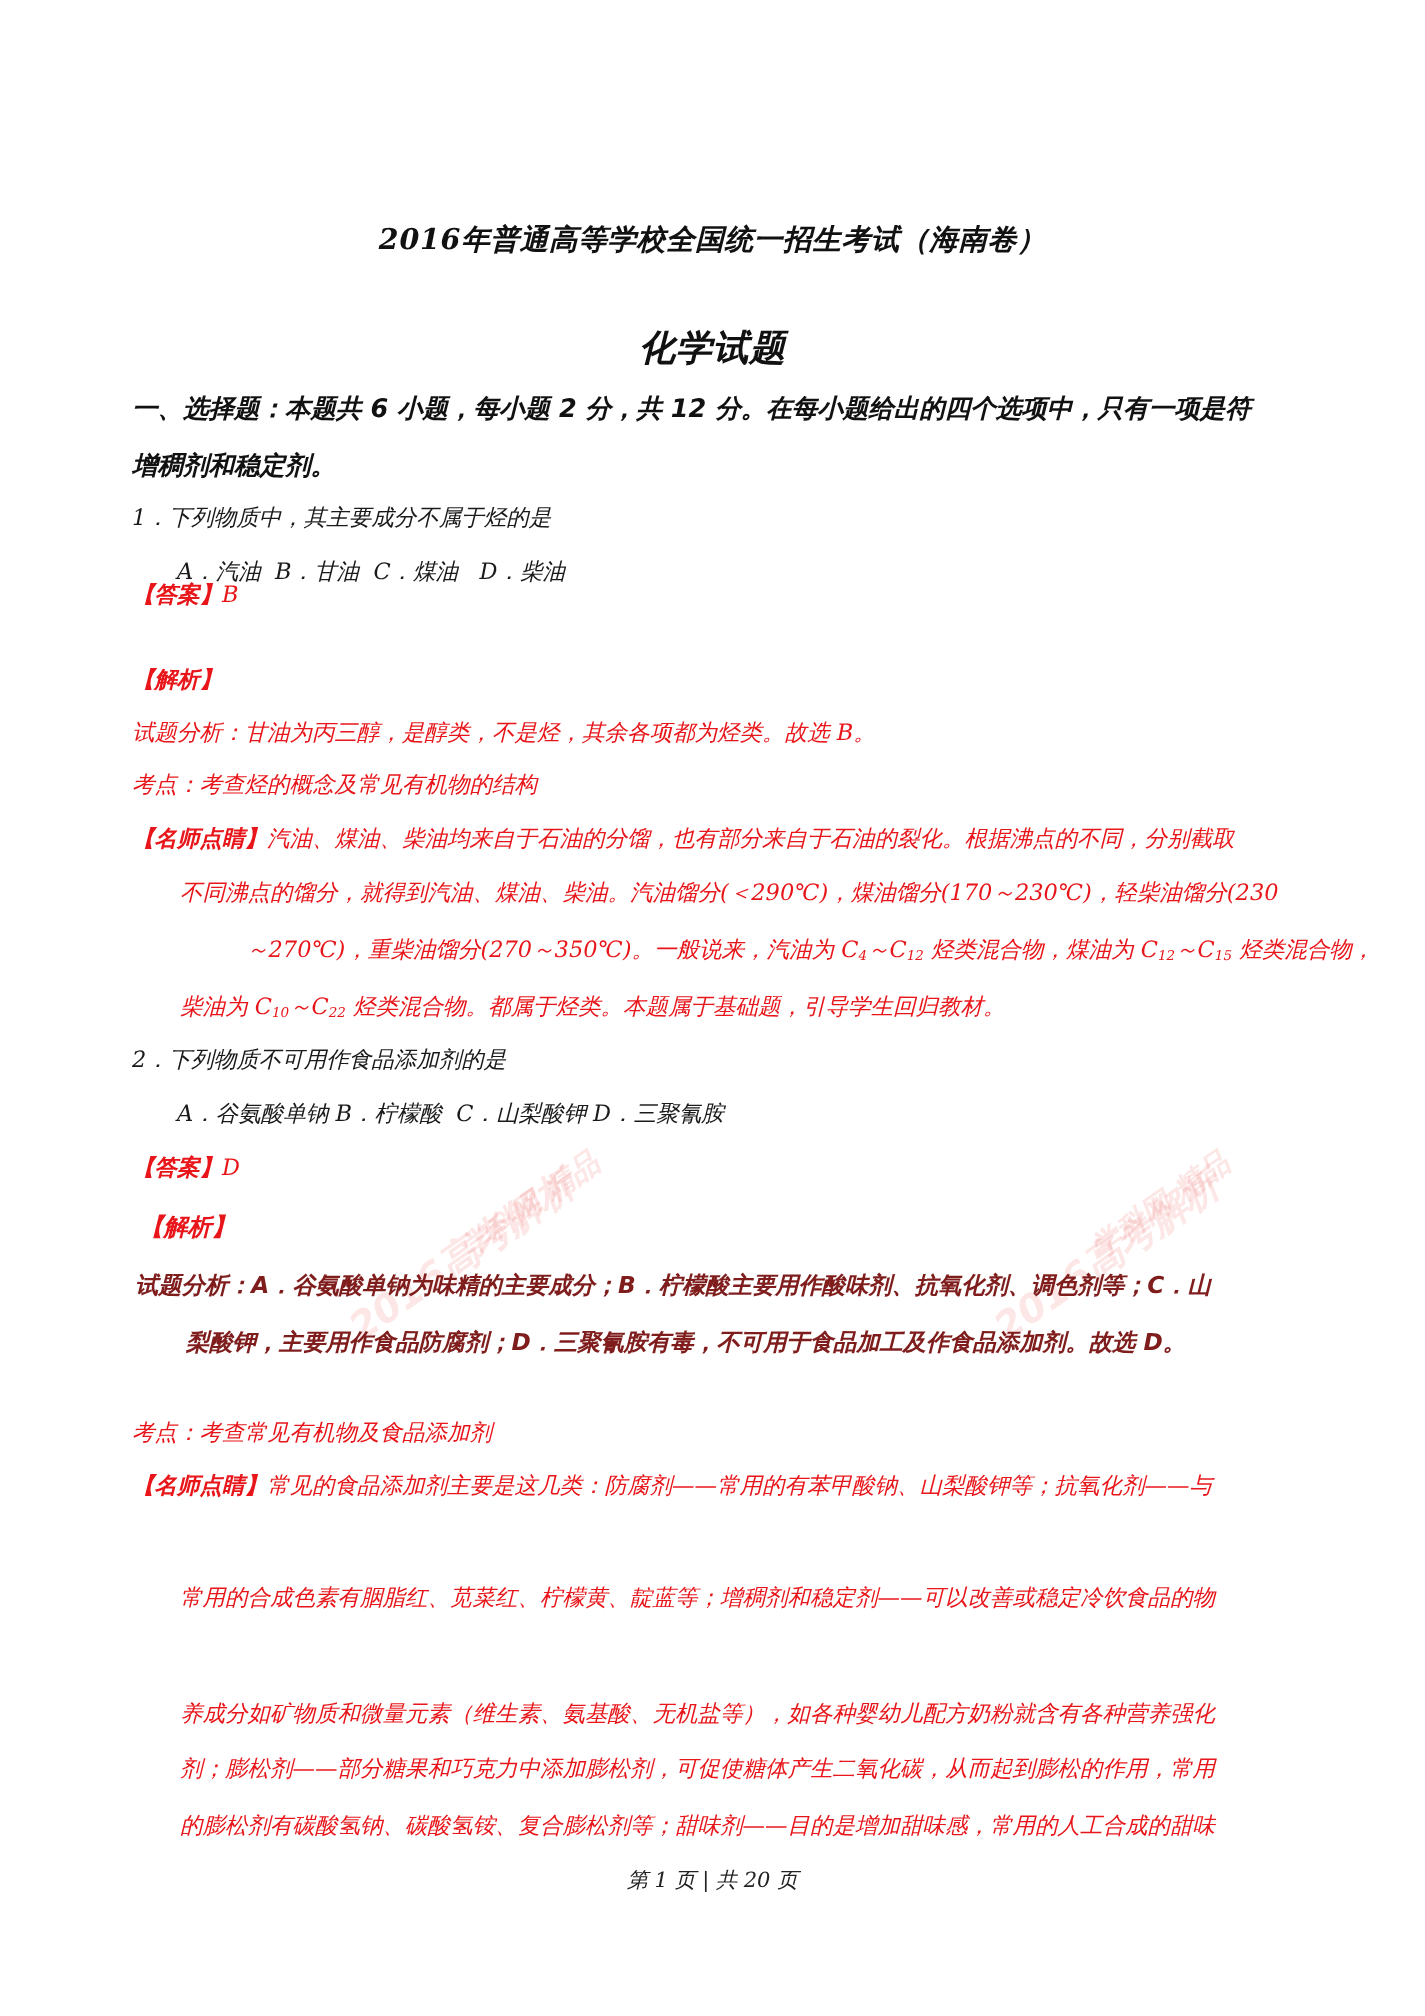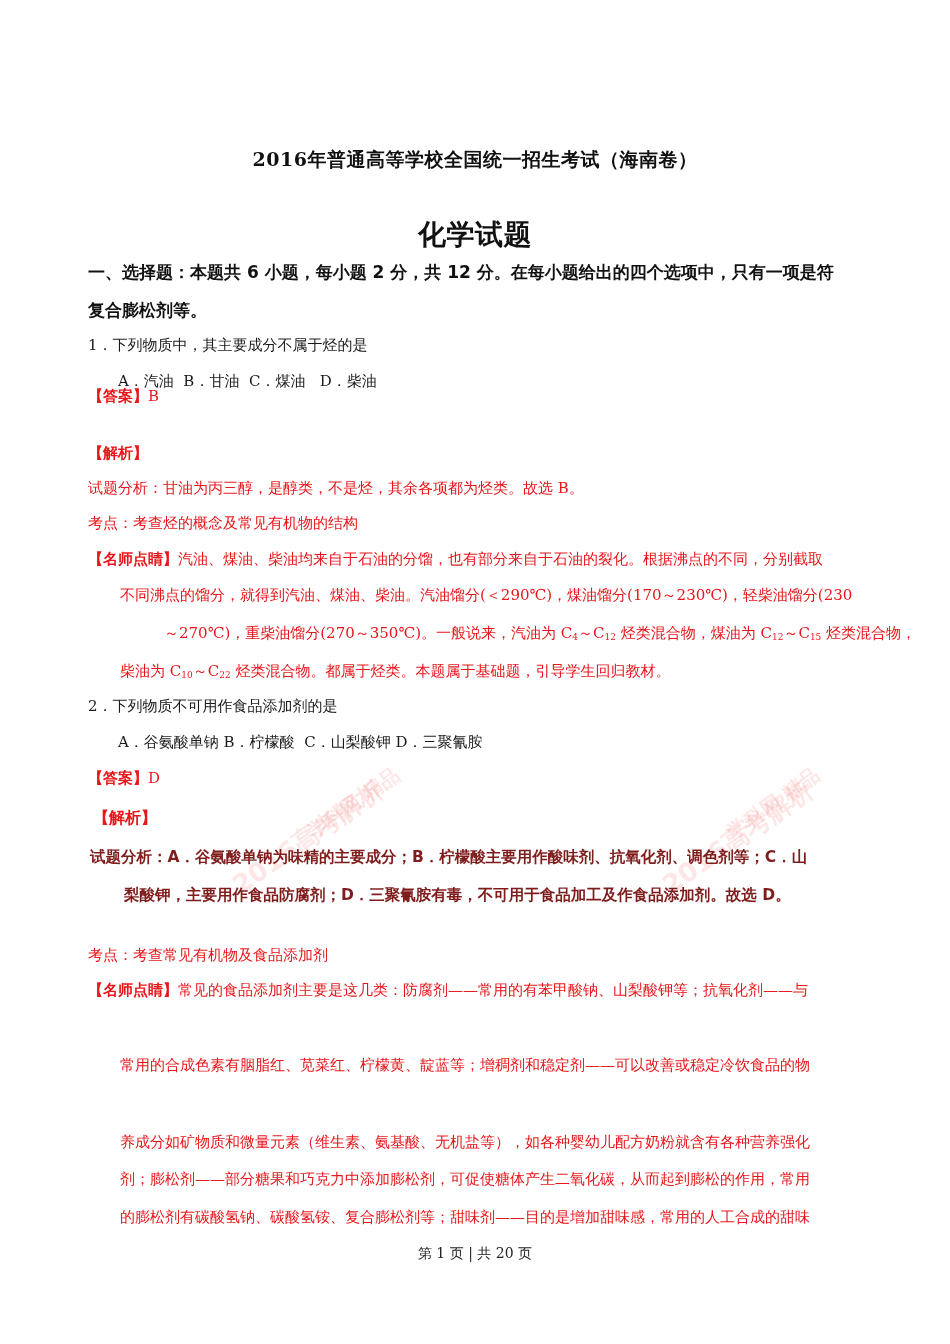--- a/index.html
+++ b/index.html
@@ -1,41 +1,41 @@
 <!DOCTYPE html>
 <html><head>
   <meta charset="utf-8">
   <style>
     html, body { margin: 0; padding: 0; background: #ffffff; }
     body { width: 950px; height: 1344px; position: relative; overflow: hidden;
            font-family: "DejaVu Serif", "Liberation Serif", serif; color: #1a1a1a; }
-    .page { position: absolute; left: 0; top: 0; width: 950px; height: 1344px; }
+    .page { position: absolute; left: 0; top: 0; width: 950px; height: 1344px; font-style: italic; }
     .title { position: absolute; left: 0; width: 950px; text-align: center;
              font-weight: bold; font-size: 19px; letter-spacing: 0.5px; color: #111; }
     .line { position: absolute; font-size: 15px; white-space: nowrap; }
     .black { color: #1a1a1a; }
     .red { color: #e8161a; }
     .sec { font-family: "DejaVu Sans", "Liberation Sans", sans-serif; font-weight: bold; font-size: 17px; color: #111; }
     .bracket { font-weight: bold; }
     .ana2 { font-family: "DejaVu Sans", "Liberation Sans", sans-serif; font-weight: bold; font-size: 15.5px; color: #7f1d1d; }
     sub { font-size: 9px; vertical-align: -2px; }
     .watermark { position: absolute; color: rgba(230, 60, 60, 0.13); font-family: "DejaVu Sans", sans-serif;
                  font-weight: bold; transform: rotate(-35deg); white-space: nowrap; pointer-events: none; }
     .footer { position: absolute; left: 0; width: 950px; text-align: center; top: 1245px; font-size: 14px; color: #222; }
   </style>
 </head>
 <body>
 
 <div class="page">
 
   <div class="title" style="top:147px;">2016年普通高等学校全国统一招生考试（海南卷）</div>
-  <div class="title" style="top:216px; font-size:28px;">化学试题</div>
+  <div class="title" style="top:216px; font-size:24px;">化学试题</div>
 
   <div class="line sec" style="left:88px; top:261px;">一、选择题：本题共 6 小题，每小题 2 分，共 12 分。在每小题给出的四个选项中，只有一项是符</div>
-  <div class="line sec" style="left:88px; top:299px;">复合膨松剂等。</div>
+  <div class="line sec" style="left:88px; top:299px;">增稠剂和稳定剂。</div>
 
   <div class="line black" style="left:88px; top:336px;">1．下列物质中，其主要成分不属于烃的是</div>
   <div class="line black" style="left:118px; top:372px; white-space:pre;">A．汽油  B．甘油  C．煤油   D．柴油</div>
 
   <div class="line red" style="left:88px; top:387px;">
     <span class="bracket">【答案】</span><span>B</span>
   </div>
   <div class="line red bracket" style="left:88px; top:444px;">【解析】</div>
   <div class="line red" style="left:88px; top:479px;">试题分析：甘油为丙三醇，是醇类，不是烃，其余各项都为烃类。故选 B。</div>
   <div class="line red" style="left:88px; top:514px;">考点：考查烃的概念及常见有机物的结构</div>

